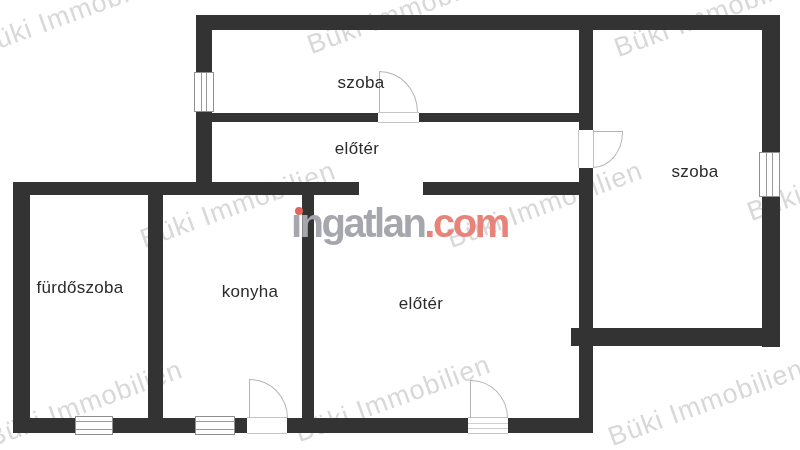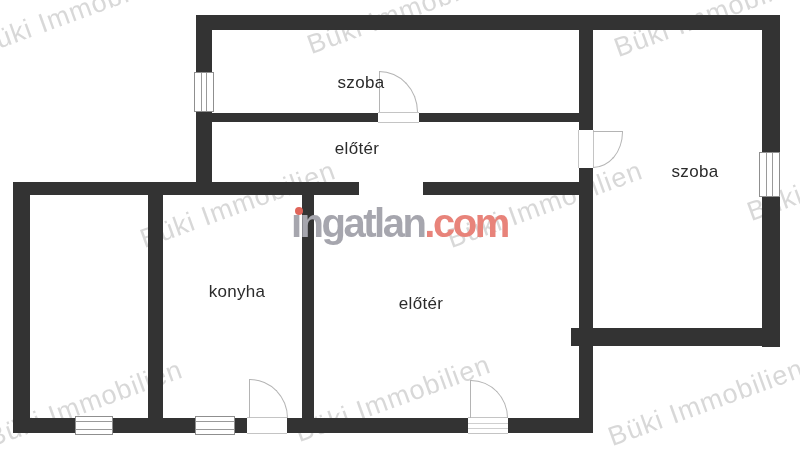--- a/index.html
+++ b/index.html
@@ -95,20 +95,21 @@
       <div class="arc tr" style="position: absolute; left: 471px; top: 380px; width: 37px; height: 38px;"></div>
       <div class="leaf" style="position: absolute; left: 379px; top: 71px; width: 1px; height: 41px;"></div>
       <div class="leaf" style="position: absolute; left: 593px; top: 131px; width: 30px; height: 1px;"></div>
       <div class="leaf" style="position: absolute; left: 249px; top: 379px; width: 1px; height: 39px;"></div>
       <div class="leaf" style="position: absolute; left: 470px; top: 380px; width: 1px; height: 38px;"></div>
     </div>
 
   <span class="room-label" style="left: 361px; top: 83px;">szoba</span>
   <span class="room-label" style="left: 357px; top: 149px;">előtér</span>
   <span class="room-label" style="left: 695px; top: 172px;">szoba</span>
-  <span class="room-label" style="left: 237px; top: 292px;">konyha</span>
+  <span class="room-label" style="left: 80px; top: 288px;">fürdőszoba</span>
+  <span class="room-label" style="left: 250px; top: 292px;">konyha</span>
   <span class="room-label" style="left: 421px; top: 304px;">előtér</span>
 
   <div class="logo">
     <span class="gray">ıngatlan</span><span class="red">.com</span>
     <span class="idot"></span>
   </div>
 </div>
 
 </body></html>

